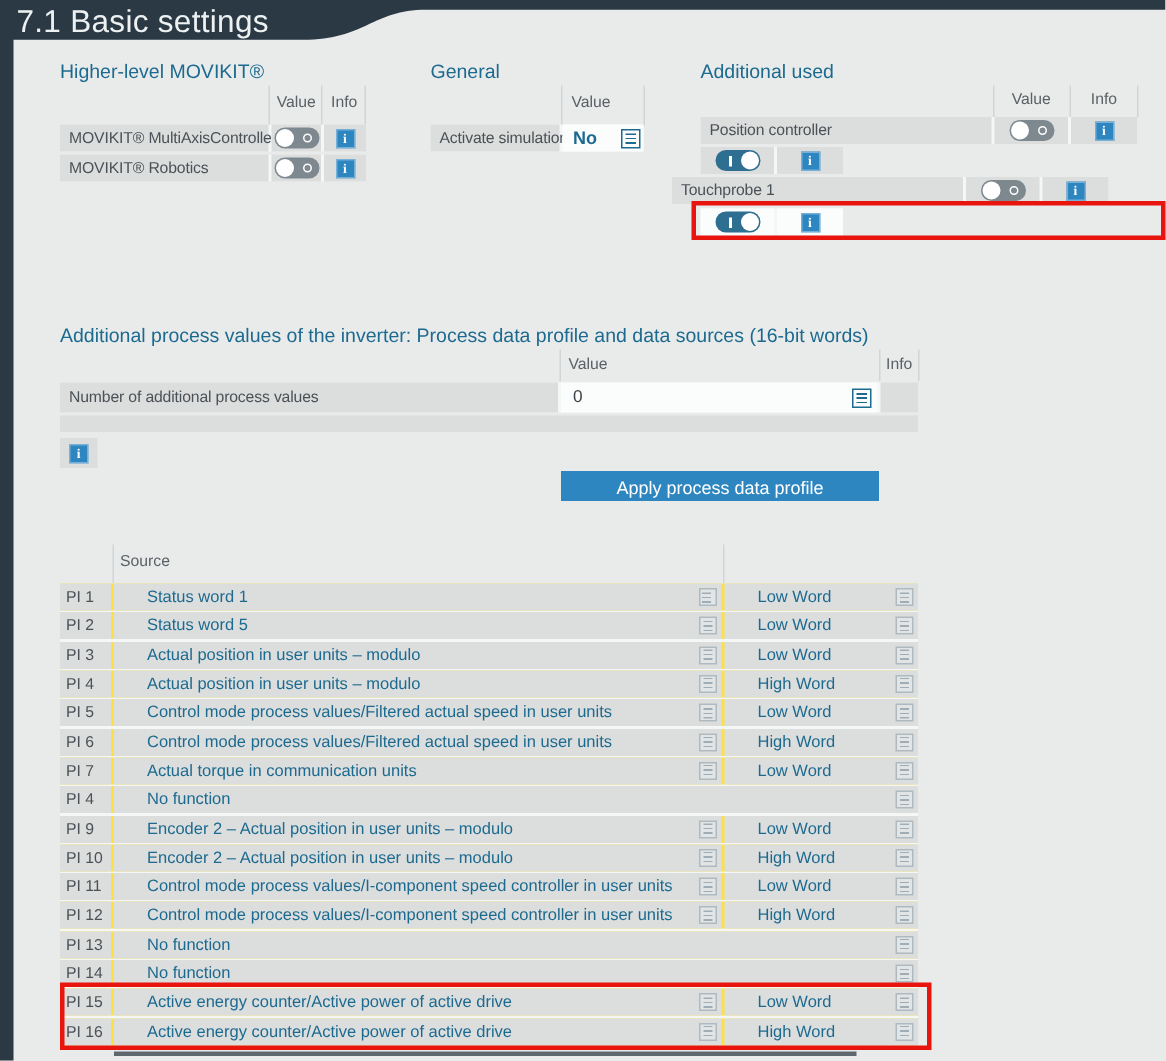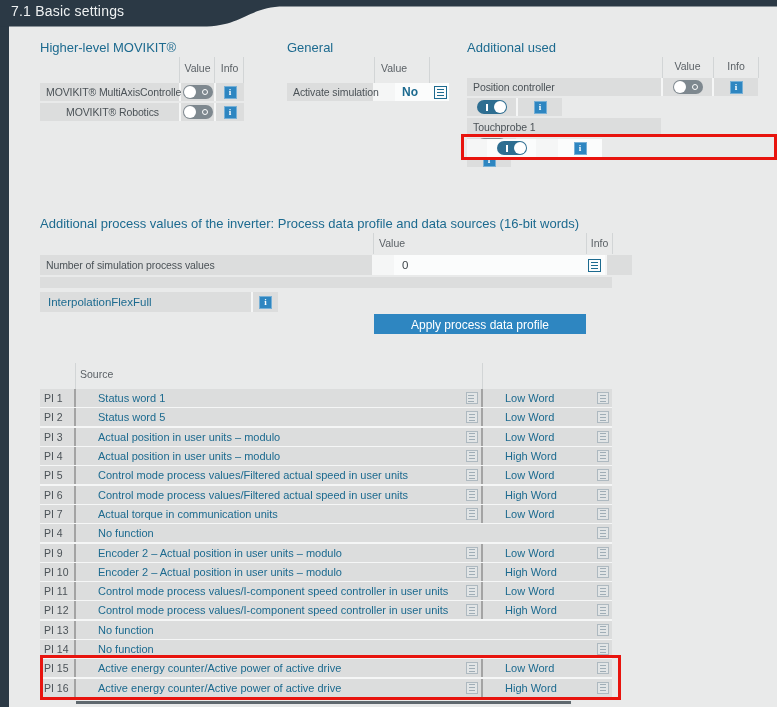--- a/index.html
+++ b/index.html
@@ -7,33 +7,33 @@
     width:777px; height:707px; position:relative; overflow:hidden;
     background:#e9eaea;
     font-family:"Liberation Sans", sans-serif;
     -webkit-font-smoothing:antialiased;
   }
   .abs { position:absolute; }
 
   
   #left-strip { left:0; top:0; width:9px; height:707px; background:#2b3945; }
   #header-svg { left:0; top:0; }
-  #page-title { left:11px; top:3px; font-size:14px; color:#eef1f2; letter-spacing:.2px; }
+  #page-title { left:11px; top:3px; font-size:21px; color:#eef1f2; letter-spacing:.2px; }
 
   
   .sec-title { font-size:13px; color:#1c6a8f; white-space:nowrap; }
   .col-head  { font-size:10.5px; color:#5b6166; text-align:center; }
   .vline { width:1px; background:#d2d5d6; }
 
   .frow { position:absolute; display:flex; gap:2px; background:#f5f6f6; }
   .cell { background:#dcdddd; height:100%; box-sizing:border-box; white-space:nowrap; }
   .lbl  { font-size:10.5px; color:#4b5257; padding-left:6px; line-height:18px; letter-spacing:-.1px; }
   .val-blue { font-size:11px; color:#1c6a8f; }
   .center { display:flex; align-items:center; justify-content:center; }
-  .white-bg { background:#fbfcfc;margin-left:20px; }
+  .white-bg { background:#fbfcfc; }
 
   
   .toggle { width:30px; height:14px; border-radius:8px; position:relative; flex:none; }
   .toggle .knob { position:absolute; top:1px; width:12px; height:12px; background:#fff; border-radius:50%; }
   .toggle.off { background:#7e888f; }
   .toggle.off .knob { left:1px; }
   .toggle.off::after { content:""; position:absolute; right:5px; top:4px; width:4px; height:4px;
     border:1.5px solid #fff; border-radius:50%; }
   .toggle.on { background:#2e6e91; }
   .toggle.on .knob { right:1px; }
@@ -55,21 +55,21 @@
     display:flex; align-items:center; justify-content:center; flex:none; }
   .edit-ic i { display:block; width:7px; height:7px;
     background:repeating-linear-gradient(to bottom,#1c6a8f 0 1px, transparent 1px 3px); }
 
   
   #apply-btn { left:374px; top:314px; width:212px; height:20px; background:#2e86c1; color:#fff;
     font-size:12px; text-align:center; line-height:20px; cursor:pointer; border:none; }
 
   
   #pi-table { left:40px; top:389px; width:572px; background:#f5f6f6; }
-  .pi-row { display:flex; gap:2px; height:18px; margin-bottom:1.32px; background:#a3a3a3; }
+  .pi-row { display:flex; gap:2px; height:18px; margin-bottom:1.32px; background:#fde047; }
   .pi-row:last-child { margin-bottom:0; }
   .pi-cell { width:34px; font-size:10.5px; color:#4b5257; line-height:18px; padding-left:4px; }
   .src-cell { width:405px; display:flex; align-items:center; }
   .src-cell.merged { width:536px; }
   .word-cell { width:129px; display:flex; align-items:center; }
   .grow { flex:1; }
   .cell-text { font-size:11px; color:#1c6a8f; line-height:18px; padding-left:22px; white-space:nowrap; }
   .pad-r { padding-right:3px; }
 
   .red-box { position:absolute; border:3px solid #e8140e; box-sizing:border-box; pointer-events:none; }
@@ -97,21 +97,21 @@
   <div class="cell center" style="width:33px;">
     <div class="toggle off">
         <div class="knob"></div>
       </div>
   </div>
   <div class="cell center" style="width:28px;">
     <div class="info-ic">i</div>
   </div>
 </div>
 <div class="frow" style="left:40px; top:103px; height:18px;">
-  <div class="cell lbl" style="width:139px;text-align:center;">MOVIKIT® Robotics</div>
+  <div class="cell lbl" style="width:139px;">MOVIKIT® Robotics</div>
   <div class="cell center" style="width:33px;">
     <div class="toggle off">
         <div class="knob"></div>
       </div>
   </div>
   <div class="cell center" style="width:28px;">
     <div class="info-ic">i</div>
   </div>
 </div>
 
@@ -151,21 +151,21 @@
 <div class="frow" style="left:467px; top:98px; height:18px;">
   <div class="cell center" style="width:49px;">
     <div class="toggle on">
         <div class="knob"></div>
       </div>
   </div>
   <div class="cell center" style="width:44px;">
     <div class="info-ic">i</div>
   </div>
 </div>
-<div class="frow" style="left:467px; top:118px; height:18px;flex-direction:column;">
+<div class="frow" style="left:448px; top:118px; height:18px;">
   <div class="cell lbl" style="width:194px;">Touchprobe 1</div>
   <div class="cell center" style="width:49px;">
     <div class="toggle off">
         <div class="knob"></div>
       </div>
   </div>
   <div class="cell center" style="width:44px;">
     <div class="info-ic">i</div>
   </div>
 </div>
@@ -182,36 +182,33 @@
 <div class="red-box" style="left:461px; top:134px; width:316px; height:26px;"></div>
 
 <div class="abs sec-title" style="left:40px; top:216px;">Additional process values of the inverter: Process data profile and data sources (16-bit words)</div>
 <div class="abs vline" style="left:373px; top:233px; height:21px;"></div>
 <div class="abs vline" style="left:586px; top:233px; height:21px;"></div>
 <div class="abs vline" style="left:612px; top:233px; height:21px;"></div>
 <div class="abs col-head" style="left:374px; top:237px; width:60px; text-align:left; padding-left:5px; box-sizing:border-box;">Value</div>
 <div class="abs col-head" style="left:587px; top:237px; width:25px;">Info</div>
 
 <div class="frow" style="left:40px; top:255px; height:20px;">
-  <div class="cell lbl" style="width:332px; line-height:20px;">Number of simulation process values</div>
+  <div class="cell lbl" style="width:332px; line-height:20px;">Number of additional process values</div>
   <div class="cell white-bg" style="width:211px; display:flex; align-items:center;">
     <span style="font-size:11.5px; color:#3c4348; padding-left:8px; flex:1;">0</span>
     <span class="edit-ic" style="margin-right:4px;">
         <i></i>
       </span>
   </div>
   <div class="cell" style="width:25px;"></div>
 </div>
 <div class="frow" style="left:40px; top:277px; height:11px;">
   <div class="cell" style="width:572px;"></div>
 </div>
 <div class="frow" style="left:40px; top:292px; height:20px;">
-  <div class="cell" style="width:211px; display:flex; align-items:center;">
-    <span class="val-blue" style="font-size:11.5px; padding-left:8px;">InterpolationFlexFull</span>
-  </div>
   <div class="cell center" style="width:25px;">
     <div class="info-ic">i</div>
   </div>
 </div>
 <button class="abs" id="apply-btn">Apply process data profile</button>
 
 <div class="abs vline" style="left:75px; top:363px; height:26px;"></div>
 <div class="abs vline" style="left:482px; top:363px; height:26px;"></div>
 <div class="abs col-head" style="left:80px; top:368px; text-align:left;">Source</div>
 

